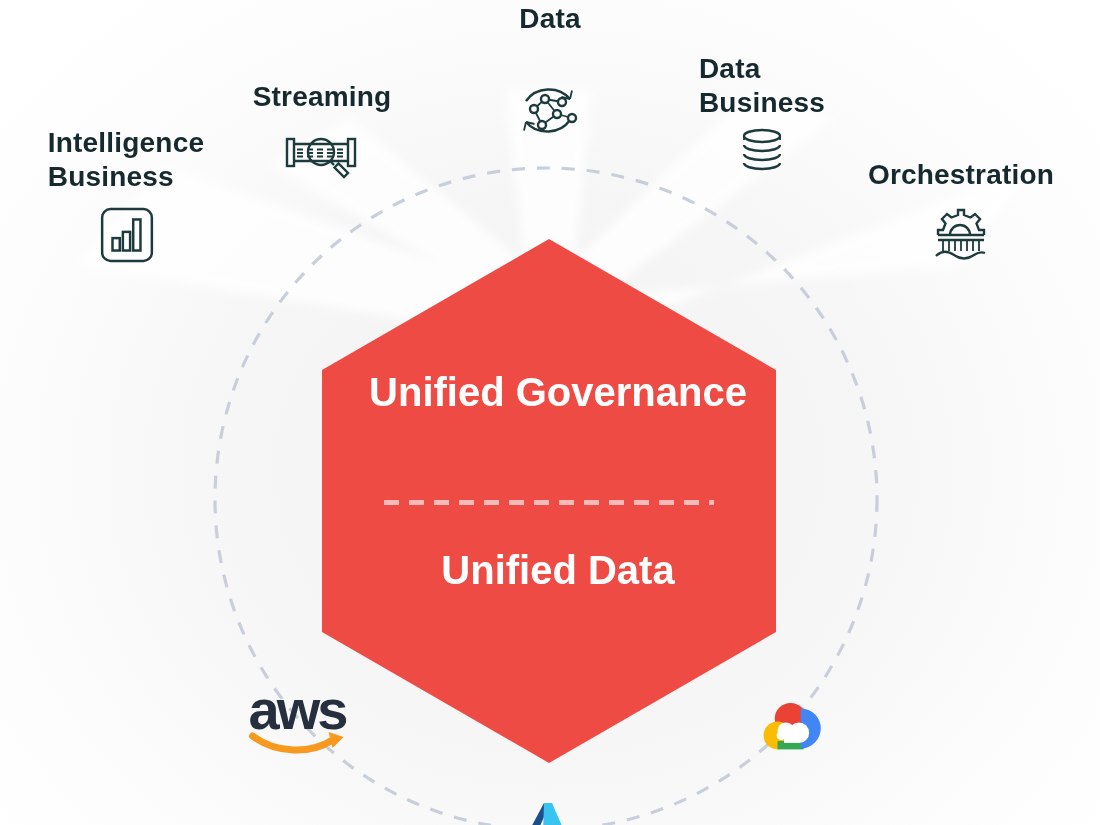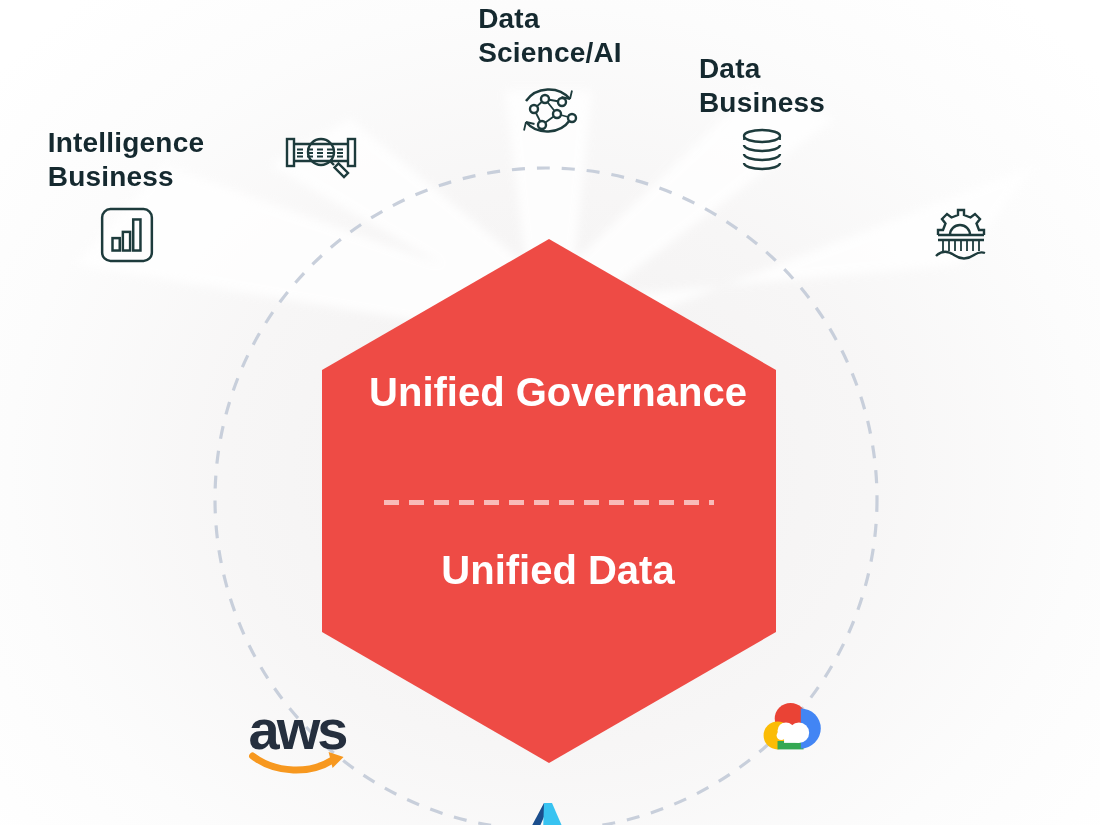--- a/index.html
+++ b/index.html
@@ -37,21 +37,21 @@
   }
   .cap-icon{position:absolute;transform:translateX(-50%);}
   .cap-icon svg{display:block;}
   .line-icon{stroke:var(--icon-ink);fill:none;stroke-width:2.4;}
   .line-icon .thin{stroke-width:1.8;}
   .line-icon .node{fill:#ffffff;}
   
   .aws-logo{position:absolute;left:297px;top:684px;transform:translateX(-50%);
     text-align:center;}
   .aws-word{font-weight:bold;font-size:56px;line-height:52px;
-    letter-spacing:-3px;color:var(--aws-ink);margin-top:20px;}
+    letter-spacing:-3px;color:var(--aws-ink);}
   .aws-smile{display:block;margin:-4px auto 0 auto;}
   .gcp-logo{position:absolute;left:758px;top:696px;}
   .azure-logo{position:absolute;left:528px;top:803px;}
 </style>
 </head>
 <body>
 
 <div class="stage">
 
   <svg class="layer beams" width="1100" height="825">
@@ -85,35 +85,38 @@
   </div>
   <div class="cap-icon" style="left:127px;top:206px;">
     <svg width="56" height="58" viewBox="0 0 54 56" class="line-icon">
       <rect x="3" y="3" width="48" height="50" rx="8"></rect>
       <rect x="13" y="31" width="7" height="12"></rect>
       <rect x="23" y="25" width="7" height="18"></rect>
       <rect x="33" y="13" width="7" height="30"></rect>
     </svg>
   </div>
 
+  <div class="cap-label" style="left:322px;top:80px;">
+    <div>Streaming</div>
+    <div></div>
+  </div>
   <div class="cap-icon" style="left:322px;top:128px;">
     <svg width="78" height="60" viewBox="0 0 78 60" class="line-icon">
       <rect x="4" y="11" width="7" height="27"></rect>
       <rect x="65" y="11" width="7" height="27"></rect>
       <path d="M11 16 H65 M11 33 H65"></path>
       <path class="thin" d="M14 21.5 H62 M14 25 H62 M14 28.5 H62" stroke-dasharray="6 4"></path>
       <circle cx="38" cy="24" r="13"></circle>
       <path d="M47 33 L51 37"></path>
       <path d="M51.5 39.5 L55.5 35.5 L65 45 L61 49 Z"></path>
     </svg>
   </div>
 
   <div class="cap-label" style="left:550px;top:2px;">
     <div>Data</div>
-    <div>Science/AI</div>
   </div>
   <div class="cap-icon" style="left:548px;top:76px;">
     <svg width="72" height="70" viewBox="0 0 72 70" class="line-icon">
       <path d="M14 25 A27 25 0 0 1 58 23"></path>
       <path class="thin" d="M58 23 L60 14.5 M58 23 L49.5 21"></path>
       <path d="M58 44 A27 25 0 0 1 14 46"></path>
       <path class="thin" d="M14 46 L12 54.5 M14 46 L22.5 48"></path>
       <path class="thin" d="M22 33 L33 23 M33 23 L50 26 M33 23 L45 38 M45 38 L60 42 M45 38 L30 49 M22 33 L30 49"></path>
       <circle class="node" cx="22" cy="33" r="4"></circle>
       <circle class="node" cx="33" cy="23" r="4"></circle>
@@ -131,20 +134,24 @@
   <div class="cap-icon" style="left:762px;top:126px;">
     <svg width="54" height="52" viewBox="0 0 54 52" class="line-icon">
       <ellipse cx="27" cy="10" rx="18" ry="6"></ellipse>
       <path d="M9 19 a18 6 0 0 0 36 0"></path>
       <path d="M9 28 a18 6 0 0 0 36 0"></path>
       <path d="M9 37 a18 6 0 0 0 36 0"></path>
       <path class="thin" d="M9 10 V14 M45 10 V14"></path>
     </svg>
   </div>
 
+  <div class="cap-label" style="left:961px;top:158px;">
+    <div>Orchestration</div>
+    <div></div>
+  </div>
   <div class="cap-icon" style="left:960px;top:203px;">
     <svg width="64" height="62" viewBox="0 0 64 62" class="line-icon">
       <path d="M10 32 V27 H15 L17.5 20.5 L14 16 L19 11 L23.5 14.5 L30 12 V7 H36 V12 L42.5 14.5 L47 11 L52 16 L48.5 20.5 L51 27 H56 V32"></path>
       <path d="M22 32 A10 10 0 0 1 42 32"></path>
       <path d="M10 32 H56 M10 37 H56"></path>
       <path class="thin" d="M15 37 V48 M21 37 V48 M27 37 V48 M33 37 V48 M39 37 V48 M45 37 V48 M51 37 V48"></path>
       <path d="M8 53 Q16 45 26 52 Q36 59 46 52 Q52 48 57 50"></path>
     </svg>
   </div>
 

